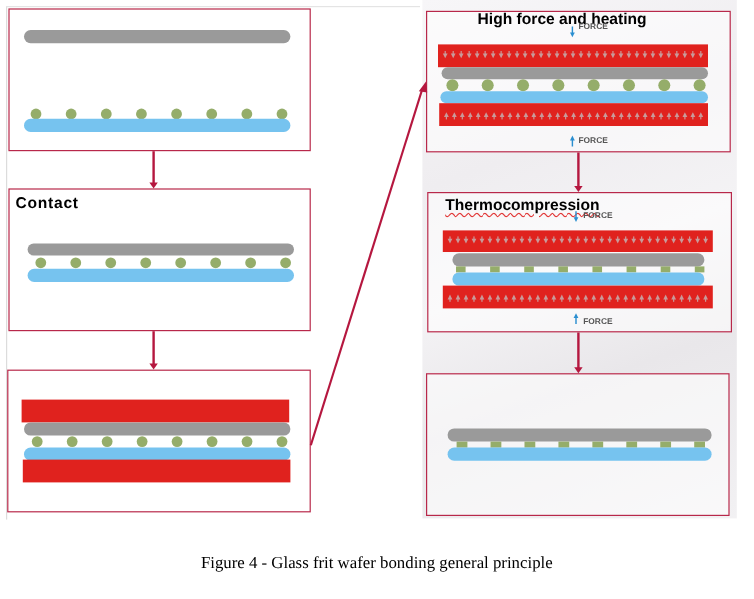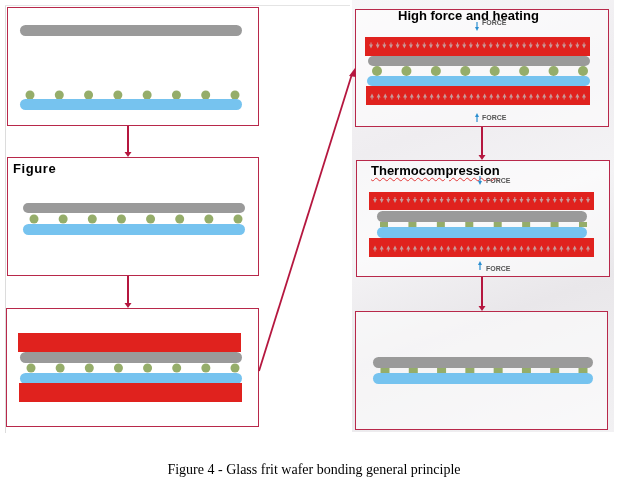--- a/index.html
+++ b/index.html
@@ -18,21 +18,21 @@
 </style>
 </head>
 <body>
 
 <div class="bgimg"></div>
 <div class="leftline"></div>
 <div class="topline"></div>
 
 <div class="box" style="left:7px;top:7px;width:252px;height:119px;"></div>
 <div class="box" style="left:7px;top:157px;width:252px;height:119px;">
-  <div class="label" style="left:5px;top:3px;letter-spacing:0.6px;">Figure</div>
+  <div class="label" style="left:5px;top:3px;letter-spacing:0.6px;">Contact</div>
 </div>
 <div class="box" style="left:6px;top:308px;width:253px;height:119px;"></div>
 
 <div class="box tinted" style="left:355px;top:9px;width:254px;height:118px;">
   <div class="label" style="left:2px;top:-2px;padding-left:40px;">High force and heating</div>
   <div class="force" style="left:126px;top:9px;">FORCE</div>
   <div class="force" style="left:126px;top:104px;">FORCE</div>
 </div>
 <div class="box tinted" style="left:356px;top:160px;width:254px;height:117px;">
   <div class="label spell" style="left:2px;top:2px;margin-left:12px;">Thermocompression</div>

